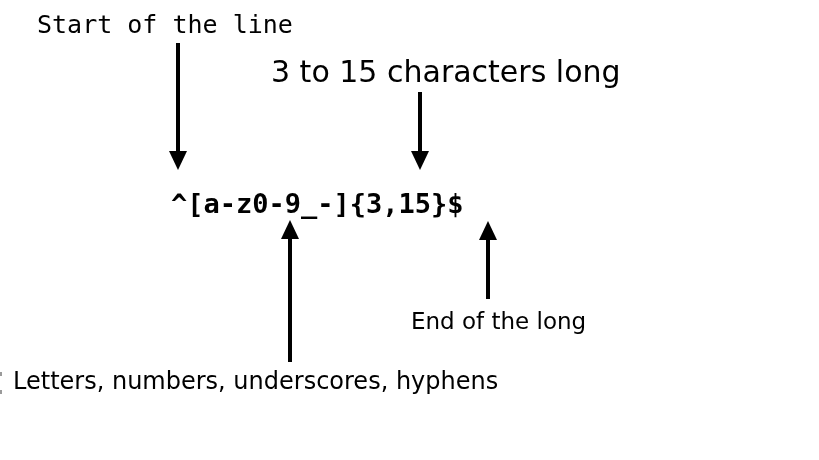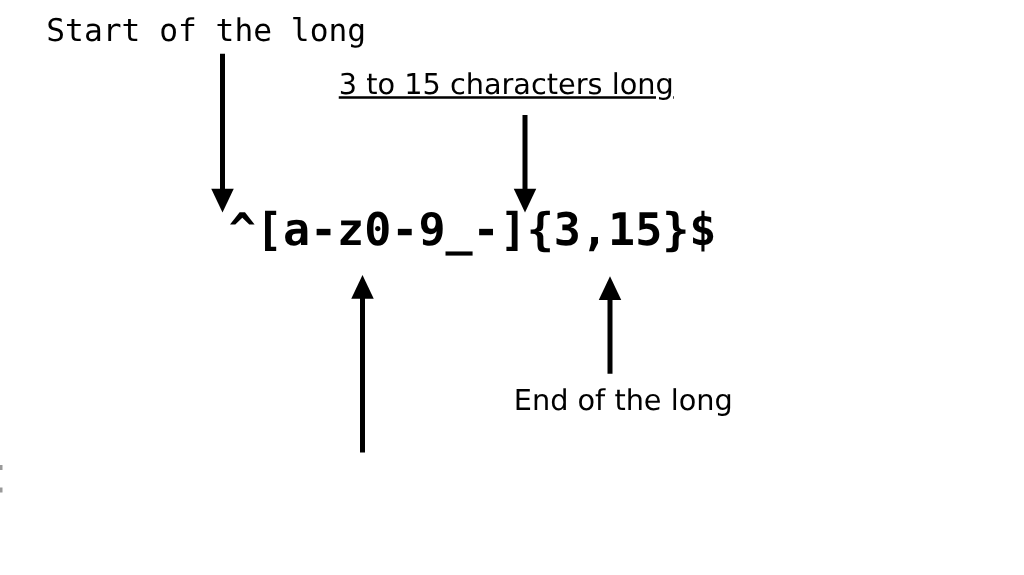--- a/index.html
+++ b/index.html
@@ -21,35 +21,34 @@
     line-height: 1.16;
   }
   .label.mono {
     font-family: "DejaVu Sans Mono", "Liberation Mono", monospace;
   }
   .label.sans {
     font-family: "DejaVu Sans", "Liberation Sans", sans-serif;
   }
 
   .label-start   { left: 37px;  top: 10px;  font-size: 25px; }
-  .label-length  { left: 271px; top: 55px;  font-size: 23px; text-decoration: underline; }
+  .label-length  { left: 271px; top: 55px;  font-size: 30px; }
   .label-end     { left: 411px; top: 308px; font-size: 23px; }
   .label-class   { left: 13px;  top: 368px; font-size: 24px; }
 
   .regex-pattern {
     position: absolute;
     left: 171px;
-    top: 164px;
+    top: 188px;
     font-family: "DejaVu Sans Mono", "Liberation Mono", monospace;
     font-weight: bold;
-    font-size: 36px;
+    font-size: 27px;
     color: #000000;
     white-space: nowrap;
     line-height: 1.15;
-    margin-left: 12px;
   }
 
   
   .arrow {
     position: absolute;
     width: 20px;
   }
   .arrow .shaft {
     position: absolute;
     left: 50%;
@@ -85,26 +84,27 @@
     background: #9a9a9a;
   }
   .edge-artifact.a1 { top: 372px; }
   .edge-artifact.a2 { top: 390px; }
 </style>
 </head>
 <body>
 
 <div class="canvas">
 
-  <div class="label mono label-start">Start of the long</div>
+  <div class="label mono label-start">Start of the line</div>
 
   <div class="label sans label-length">3 to 15 characters long</div>
 
   <div class="label sans label-end">End of the long</div>
 
+  <div class="label sans label-class">Letters, numbers, underscores, hyphens</div>
 
   <div class="regex-pattern">^[a-z0-9_-]{3,15}$</div>
 
   <div class="arrow down arrow-start">
     <div class="shaft"></div>
     <div class="head"></div>
   </div>
 
   <div class="arrow down arrow-length">
     <div class="shaft"></div>

